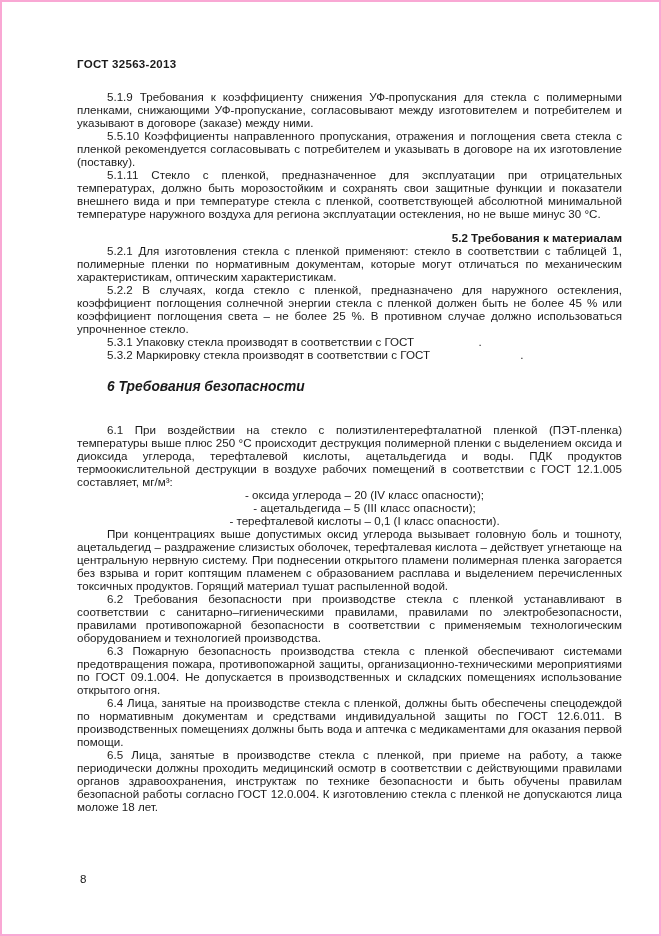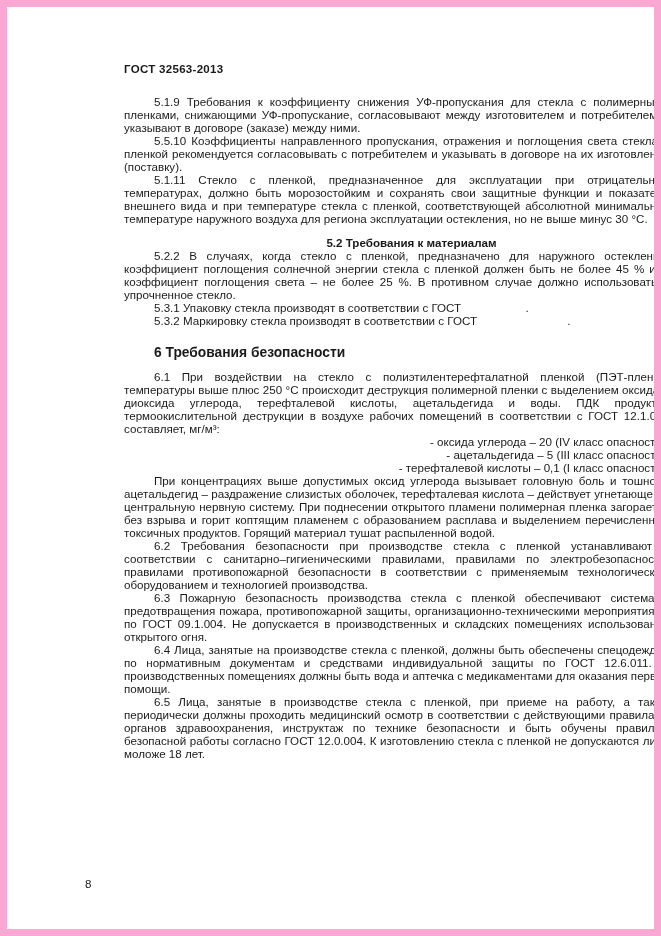--- a/index.html
+++ b/index.html
@@ -6,76 +6,78 @@
     margin: 0;
     padding: 0;
     background: #ffffff;
   }
   .page {
     position: relative;
     width: 661px;
     height: 936px;
     background: #ffffff;
     box-sizing: border-box;
-    padding: 56px 41px 0 117px;
+    padding: 56px 41px 0 75px;
     font-family: "Liberation Sans", sans-serif;
     font-size: 11.6px;
     line-height: 13px;
     color: #1a1a1a;
     overflow: hidden;
-    border: 7px solid #f9a8d4;
+    border: 2px solid #f9a8d4;
   }
   .doc-header {
     font-weight: bold;
     font-size: 11.5px;
     letter-spacing: 0.3px;
     margin-bottom: 19px;
   }
   .content {
     width: 545px;
   }
   .para {
     margin: 0;
     text-align: justify;
     text-indent: 30px;
   }
   .para.list {
-    text-align: right;
+    text-align: center;
   }
   .para.subheading {
     font-weight: bold;
-    text-align: center;
+    text-align: right;
     margin-top: 11px;
   }
   .para.heading {
     font-weight: bold;
     font-size: 13.8px;
     text-align: left;
     margin-top: 19px;
-    margin-bottom: 11px;
+    margin-bottom: 30px;
+    font-style: italic;
   }
   .page-number {
     position: absolute;
     left: 78px;
     top: 870px;
     font-size: 11.6px;
     color: #1a1a1a;
   }
 </style>
 </head>
 <body>
 
 <div class="page">
   <div class="doc-header">ГОСТ  32563-2013</div>
 
   <div class="content" id="content">
       <div class="para body">5.1.9 Требования к коэффициенту снижения УФ-пропускания для стекла с полимерными пленками, снижающими УФ-пропускание, согласовывают между изготовителем и потребителем и указывают в договоре (заказе) между ними.</div>
       <div class="para body">5.5.10 Коэффициенты направленного пропускания, отражения и поглощения света стекла с пленкой рекомендуется согласовывать с потребителем и указывать в договоре на их изготовление (поставку).</div>
       <div class="para body">5.1.11 Стекло с пленкой, предназначенное для эксплуатации при отрицательных температурах, должно быть морозостойким и сохранять свои защитные функции и показатели внешнего вида и при температуре стекла с пленкой, соответствующей абсолютной минимальной температуре наружного воздуха для региона эксплуатации остекления, но не выше минус 30 °С.</div>
       <div class="para subheading">5.2 Требования к материалам</div>
+      <div class="para body">5.2.1 Для изготовления стекла с пленкой применяют: стекло в соответствии с таблицей 1, полимерные пленки по нормативным документам, которые могут отличаться по механическим характеристикам, оптическим характеристикам.</div>
       <div class="para body">5.2.2 В случаях, когда стекло с пленкой, предназначено для наружного остекления,  коэффициент поглощения солнечной энергии стекла с пленкой должен быть не более 45 % или коэффициент поглощения света – не  более 25 %. В противном случае должно использоваться упрочненное стекло.</div>
       <div class="para body">5.3.1 Упаковку стекла производят в соответствии с ГОСТ&nbsp;&nbsp;&nbsp;&nbsp;&nbsp;&nbsp;&nbsp;&nbsp;&nbsp;&nbsp;&nbsp;&nbsp;&nbsp;&nbsp;&nbsp;&nbsp;&nbsp;&nbsp;&nbsp;&nbsp;.</div>
       <div class="para body">5.3.2 Маркировку стекла производят в соответствии с ГОСТ&nbsp;&nbsp;&nbsp;&nbsp;&nbsp;&nbsp;&nbsp;&nbsp;&nbsp;&nbsp;&nbsp;&nbsp;&nbsp;&nbsp;&nbsp;&nbsp;&nbsp;&nbsp;&nbsp;&nbsp;&nbsp;&nbsp;&nbsp;&nbsp;&nbsp;&nbsp;&nbsp;&nbsp;.</div>
       <div class="para heading">6 Требования безопасности</div>
       <div class="para body">6.1 При воздействии на стекло с полиэтилентерефталатной пленкой  (ПЭТ-пленка) температуры выше плюс 250 °С происходит деструкция полимерной пленки с выделением оксида и диоксида углерода, терефталевой кислоты, ацетальдегида и воды. ПДК продуктов термоокислительной деструкции в воздухе рабочих помещений в соответствии с ГОСТ 12.1.005 составляет, мг/м³:</div>
       <div class="para list">- оксида углерода – 20 (IV класс опасности);</div>
       <div class="para list">- ацетальдегида – 5 (III класс опасности);</div>
       <div class="para list">- терефталевой кислоты – 0,1 (I класс опасности).</div>
       <div class="para body">При концентрациях выше допустимых оксид углерода вызывает головную боль и тошноту, ацетальдегид – раздражение слизистых оболочек, терефталевая кислота – действует угнетающе на центральную нервную систему. При поднесении открытого пламени полимерная пленка загорается без взрыва и горит коптящим пламенем с образованием расплава и выделением перечисленных токсичных продуктов. Горящий материал тушат распыленной водой.</div>
       <div class="para body">6.2 Требования безопасности при производстве стекла с пленкой устанавливают в соответствии с санитарно–гигиеническими правилами, правилами по электробезопасности, правилами противопожарной безопасности в соответствии с применяемым технологическим оборудованием и технологией производства.</div>

